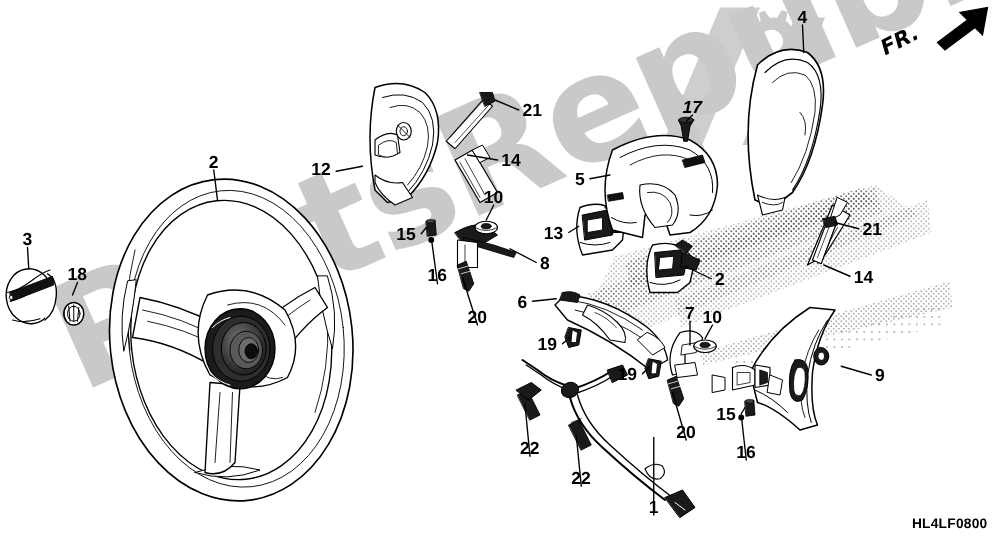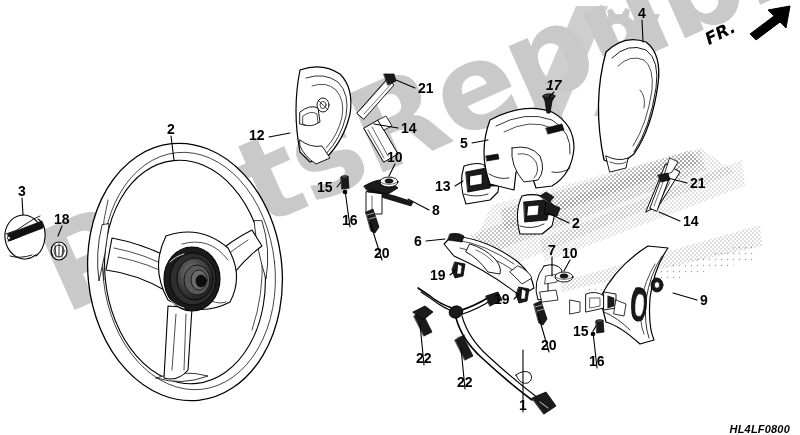--- a/index.html
+++ b/index.html
@@ -50,28 +50,27 @@
     font-family:"Liberation Sans", sans-serif;
     font-size:14px;
     font-weight:bold;
     color:#000;
     line-height:1;
     user-select:none;
   }
   
   #diagcode{
     position:absolute;
-    right:10px;bottom:0;
+    right:10px;bottom:10px;
     z-index:6;
     font-family:"Liberation Sans", sans-serif;
     font-size:11px;
     font-weight:bold;
     letter-spacing:0.2px;
     color:#000;
-    font-style:italic;
   }
   
   #fr-mark{
     position:absolute;
     right:6px;top:4px;
     z-index:6;
     width:90px;height:52px;
   }
   #fr-mark .fr-text{
     position:absolute;

